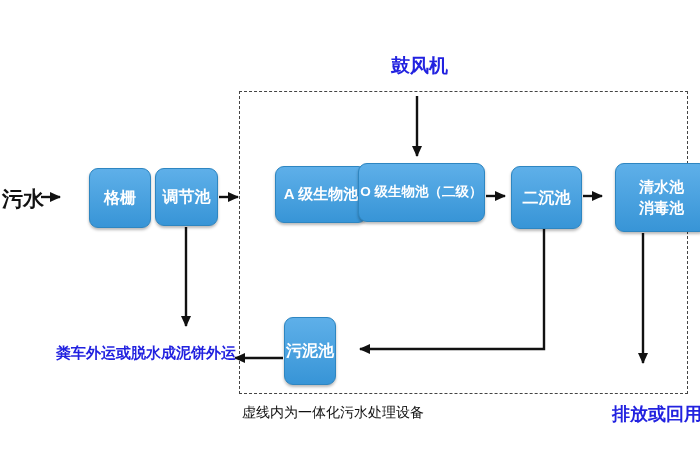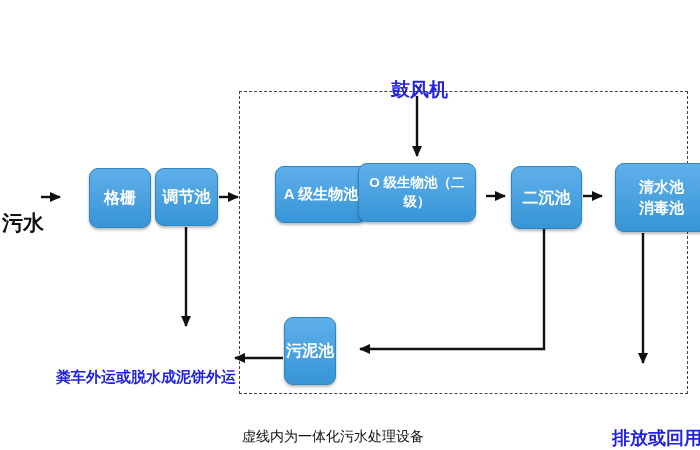--- a/index.html
+++ b/index.html
@@ -23,27 +23,27 @@
     background:var(--box-fill,#3B9EE4);
     background-image:linear-gradient(180deg,rgba(255,255,255,.18),rgba(0,0,0,.06));
     border:1.5px solid var(--box-border,#2E86C1);
     border-radius:9px;
     color:var(--box-text,#ffffff);
     font-weight:bold;
     box-shadow:0 2px 3px rgba(0,0,0,.28);
     box-sizing:border-box;
     line-height:1.35;
   }
-  .lbl{position:absolute;white-space:nowrap;margin-top:24px;}
+  .lbl{position:absolute;white-space:nowrap;}
   .lbl.black{color:var(--text-color,#111111);}
   .lbl.blue{color:var(--accent-blue,#2222E0);font-weight:bold;}
   .n-grid{left:68px;top:168px;width:62px;height:60px;font-size:16px;margin-left:21px;}
   .n-reg{left:155px;top:168px;width:63px;height:58px;font-size:16px;}
   .n-abio{left:243px;top:166px;width:92px;height:57px;font-size:15px;margin-left:32px;}
-  .n-obio{left:358px;top:163px;width:118px;height:59px;font-size:13.5px;}
+  .n-obio{left:358px;top:163px;width:127px;height:59px;font-size:13.5px;}
   .n-sed{left:511px;top:166px;width:71px;height:63px;font-size:16px;}
   .n-clear{left:607px;top:163px;width:93px;height:69px;font-size:15px;margin-left:8px;}
   .n-sludge{left:284px;top:317px;width:52px;height:68px;font-size:16px;}
   .t-sewage{left:2px;top:185px;font-size:21px;font-weight:bold;}
   .t-blower{left:391px;top:53px;font-size:19px;}
   .t-sludgeout{left:56px;top:344px;font-size:15px;}
   .t-caption{left:242px;top:404px;font-size:14px;}
   .t-discharge{left:612px;top:402px;font-size:18px;}
 </style>
 </head>

